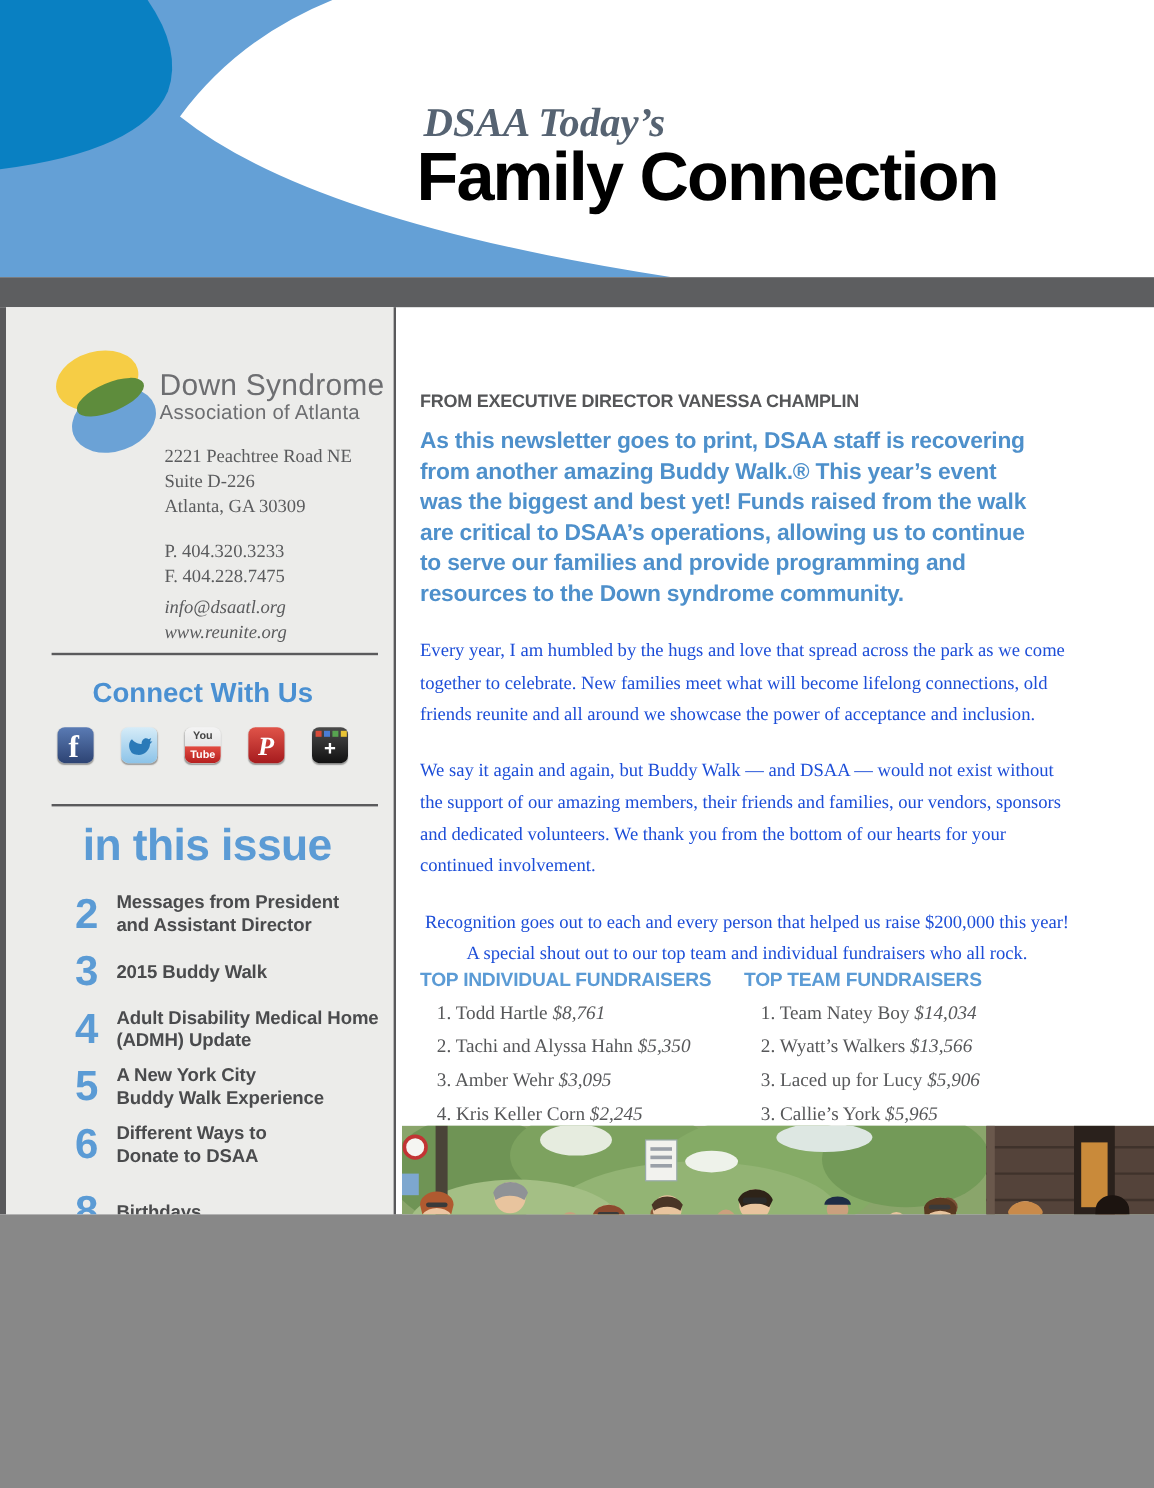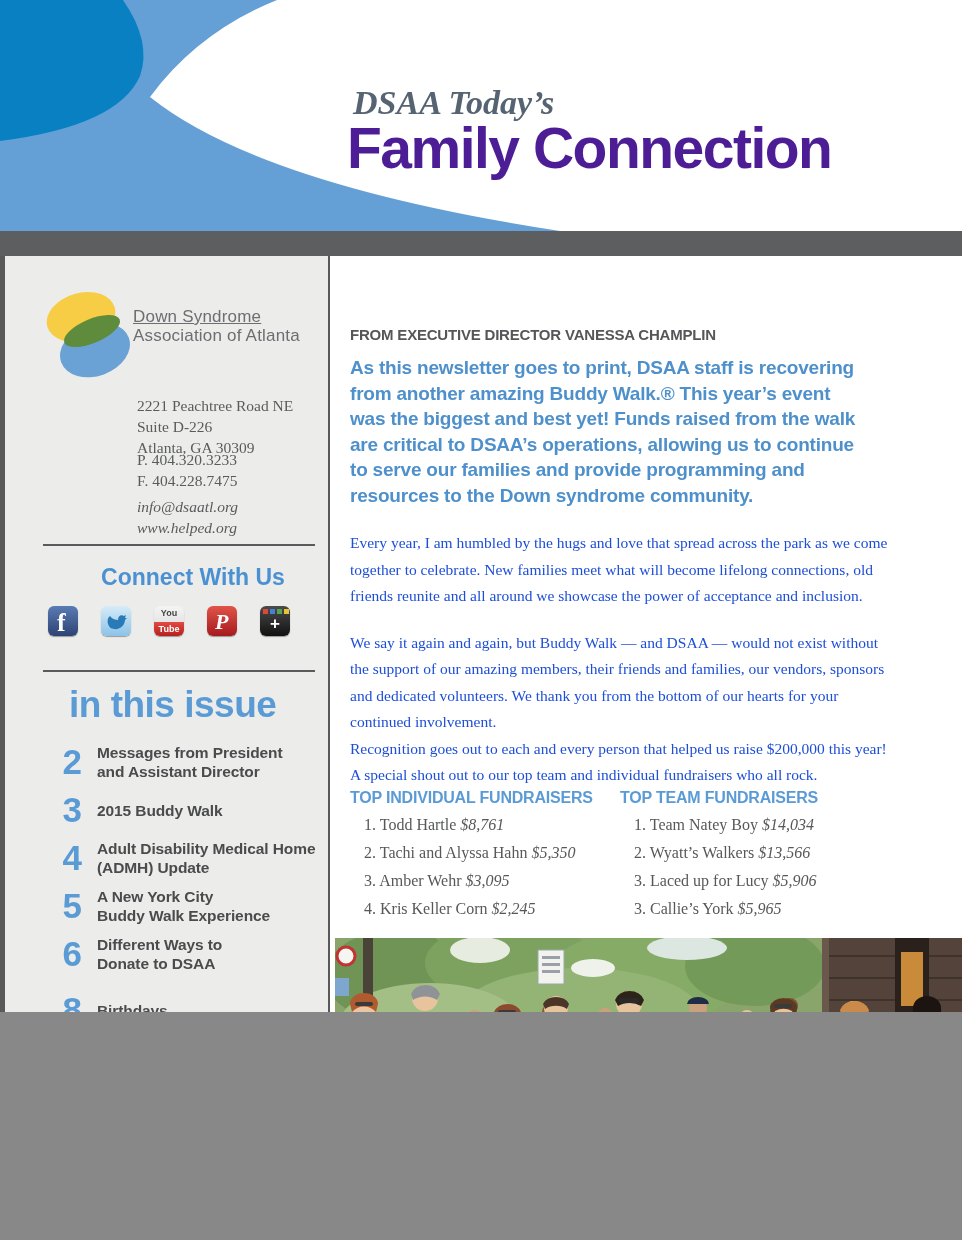--- a/index.html
+++ b/index.html
@@ -4,36 +4,36 @@
 <style>
   html,body{margin:0;padding:0;background:#888;}
   .page{position:relative;width:962px;height:1012px;background:#fff;overflow:hidden;
         font-family:"Liberation Sans",sans-serif;}
   
   .masthead{position:absolute;left:0;top:0;width:962px;height:231px;}
   .masthead svg{position:absolute;left:0;top:0;}
   .kicker{position:absolute;left:353px;top:86px;font-family:"Liberation Serif",serif;
           font-style:italic;font-weight:700;font-size:34px;color:#566372;line-height:1;}
   .masttitle{position:absolute;left:347px;top:120px;font-size:57px;font-weight:700;
-          color:#4c1d95;letter-spacing:-1.5px;line-height:1;}
+          color:#000000;letter-spacing:-1.5px;line-height:1;}
   .topbar{position:absolute;left:0;top:231px;width:962px;height:25px;background:#5d5e60;}
   
   .sidebar{position:absolute;left:0;top:256px;width:328px;height:976px;background:#ececea;
            border-left:5px solid #59595b;box-sizing:border-box;}
   .divider-v{position:absolute;left:328px;top:256px;width:2px;height:976px;background:#59595b;}
   .logo{position:absolute;left:38px;top:34px;}
   .orgname{position:absolute;left:128px;top:52px;color:#6d6e71;}
-  .orgname .l1{font-size:17px;letter-spacing:.2px;line-height:1.05;text-decoration:underline;}
+  .orgname .l1{font-size:25px;letter-spacing:.2px;line-height:1.05;}
   .orgname .l2{font-size:17px;letter-spacing:.2px;}
   .addr{position:absolute;left:132px;font-family:"Liberation Serif",serif;font-size:15.5px;
         color:#5a5b5d;line-height:21px;}
   .addr.italic{font-style:italic;}
   .hr{position:absolute;left:38px;width:272px;height:2px;background:#5a5a5c;}
   .connect-title{position:absolute;left:0;top:308px;width:328px;text-align:center;
-        font-size:23px;font-weight:700;color:#4a90d2;margin-left:24px;}
+        font-size:23px;font-weight:700;color:#4a90d2;}
   .social{position:absolute;left:0;top:350px;width:328px;display:flex;justify-content:center;gap:23px;}
   .sicon{width:30px;height:30px;border-radius:6px;position:relative;overflow:hidden;
         box-shadow:0 1px 1px rgba(0,0,0,.35);font-weight:700;}
   .si-fb{background:linear-gradient(#5a7bb4,#2d4373);color:#fff;}
   .si-fb span{position:absolute;left:9px;top:2px;font-family:"Liberation Serif",serif;
         font-size:26px;font-weight:700;}
   .si-tw{background:linear-gradient(#d6ecf8,#8cc3e8);}
   .si-yt{background:linear-gradient(#f4f4f4,#d9d9d9);}
   .si-yt .yt-top{position:absolute;top:2px;width:100%;text-align:center;font-size:9px;color:#444;}
   .si-yt .yt-bot{position:absolute;bottom:0;width:100%;height:14px;background:linear-gradient(#e24b41,#b51f1f);
@@ -55,21 +55,21 @@
   .toc-label{font-size:15.5px;font-weight:700;color:#4a4b4d;line-height:19px;letter-spacing:-.1px;}
   .toc-label span{display:block;}
   .toc-label span:empty{display:none;}
   
   .main-col{position:absolute;left:350px;top:289px;width:552px;}
   .section-kicker{font-size:15px;font-weight:700;color:#555658;letter-spacing:-.2px;margin-top:37px;}
   .intro{margin-top:12px;color:#4e90cb;font-size:19px;font-weight:700;letter-spacing:-.2px;}
   .intro span{display:block;line-height:25.5px;white-space:nowrap;}
   .bodytext{font-family:"Liberation Serif",serif;font-size:15.5px;color:#1d4ed8;line-height:26.5px;
         margin:0;width:545px;}
-  .p1{margin-top:22px;} .p2{margin-top:20px;} .p3{}
+  .p1{margin-top:22px;} .p2{margin-top:20px;} .p3{margin-top:20px;text-align:center;}
   .fundraisers{display:flex;}
   .fr-col1{width:270px;} .fr-col2{flex:1;}
   .fr-title{font-size:16px;font-weight:700;color:#5b9bd5;letter-spacing:-.2px;margin-bottom:9px;}
   .fr-item{font-family:"Liberation Serif",serif;font-size:16px;color:#57585a;
         margin:0 0 11px 14px;line-height:17px;}
   .fr-item i{font-style:italic;}
   .closing{margin-top:14px;}
   .closing i{font-style:italic;}
   .signoff-row{margin-top:16px;display:flex;align-items:flex-start;}
   .signoff{font-family:"Liberation Serif",serif;font-size:16px;color:#57585a;padding-top:14px;}
@@ -97,32 +97,32 @@
   <div class="sidebar">
     <svg class="logo" width="92" height="94" viewBox="0 0 92 94">
       <ellipse cx="38" cy="27" rx="35" ry="24" fill="#f6cd45" transform="rotate(-16 38 27)"></ellipse>
       <ellipse cx="52" cy="60" rx="36" ry="26" fill="#6ba2d6" transform="rotate(-20 52 60)"></ellipse>
       <ellipse cx="49" cy="41" rx="30" ry="12" fill="#5e8c3c" transform="rotate(-23 49 41)"></ellipse>
     </svg>
     <div class="orgname">
       <div class="l1">Down Syndrome</div>
       <div class="l2">Association of Atlanta</div>
     </div>
-    <div class="addr" style="top:139px;">
+    <div class="addr" style="top:114px;">
       <div>2221 Peachtree Road NE</div>
       <div>Suite D-226</div>
       <div>Atlanta, GA 30309</div>
     </div>
     <div class="addr" style="top:193px;">
       <div>P. 404.320.3233</div>
       <div>F. 404.228.7475</div>
     </div>
     <div class="addr italic" style="top:240px;">
       <div>info@dsaatl.org</div>
-      <div>www.helped.org</div>
+      <div>www.reunite.org</div>
     </div>
     <div class="hr" style="top:288px;"></div>
 
     <div class="connect-title">Connect With Us</div>
     <div class="social">
       <div class="sicon si-fb">
           <span>f</span>
         </div>
       <div class="sicon si-tw">
         <svg width="30" height="30" viewBox="0 0 30 30">

